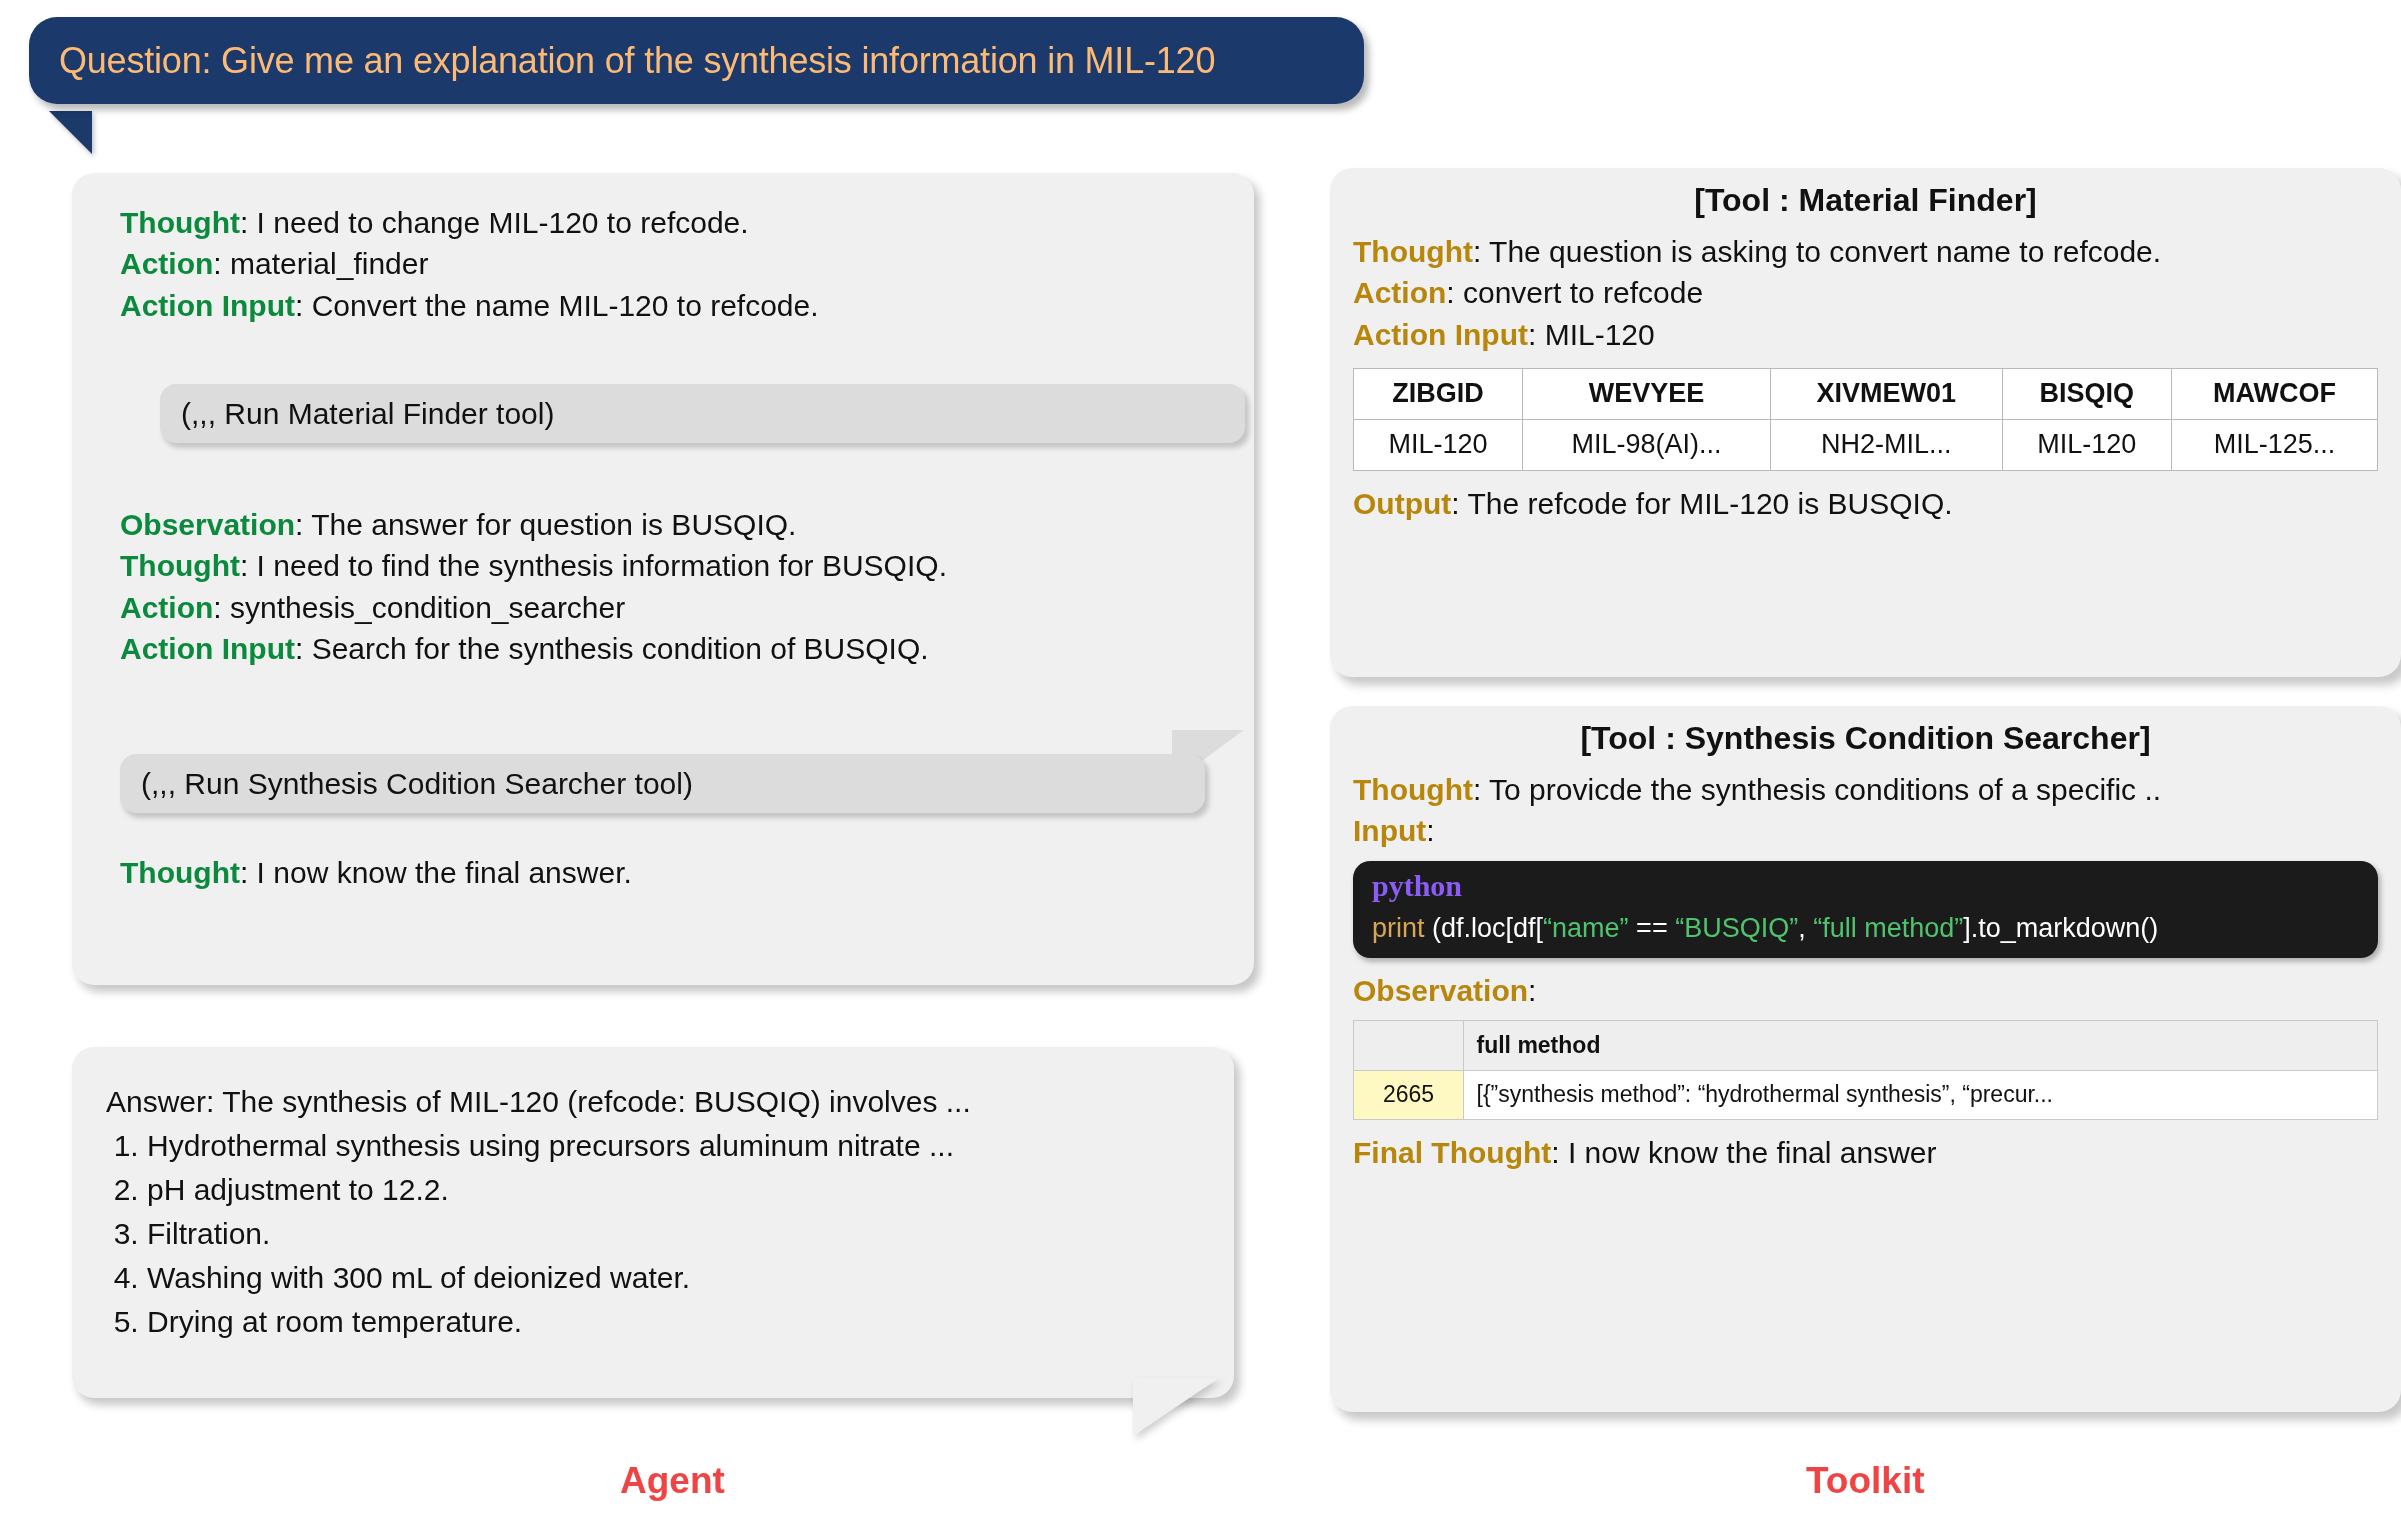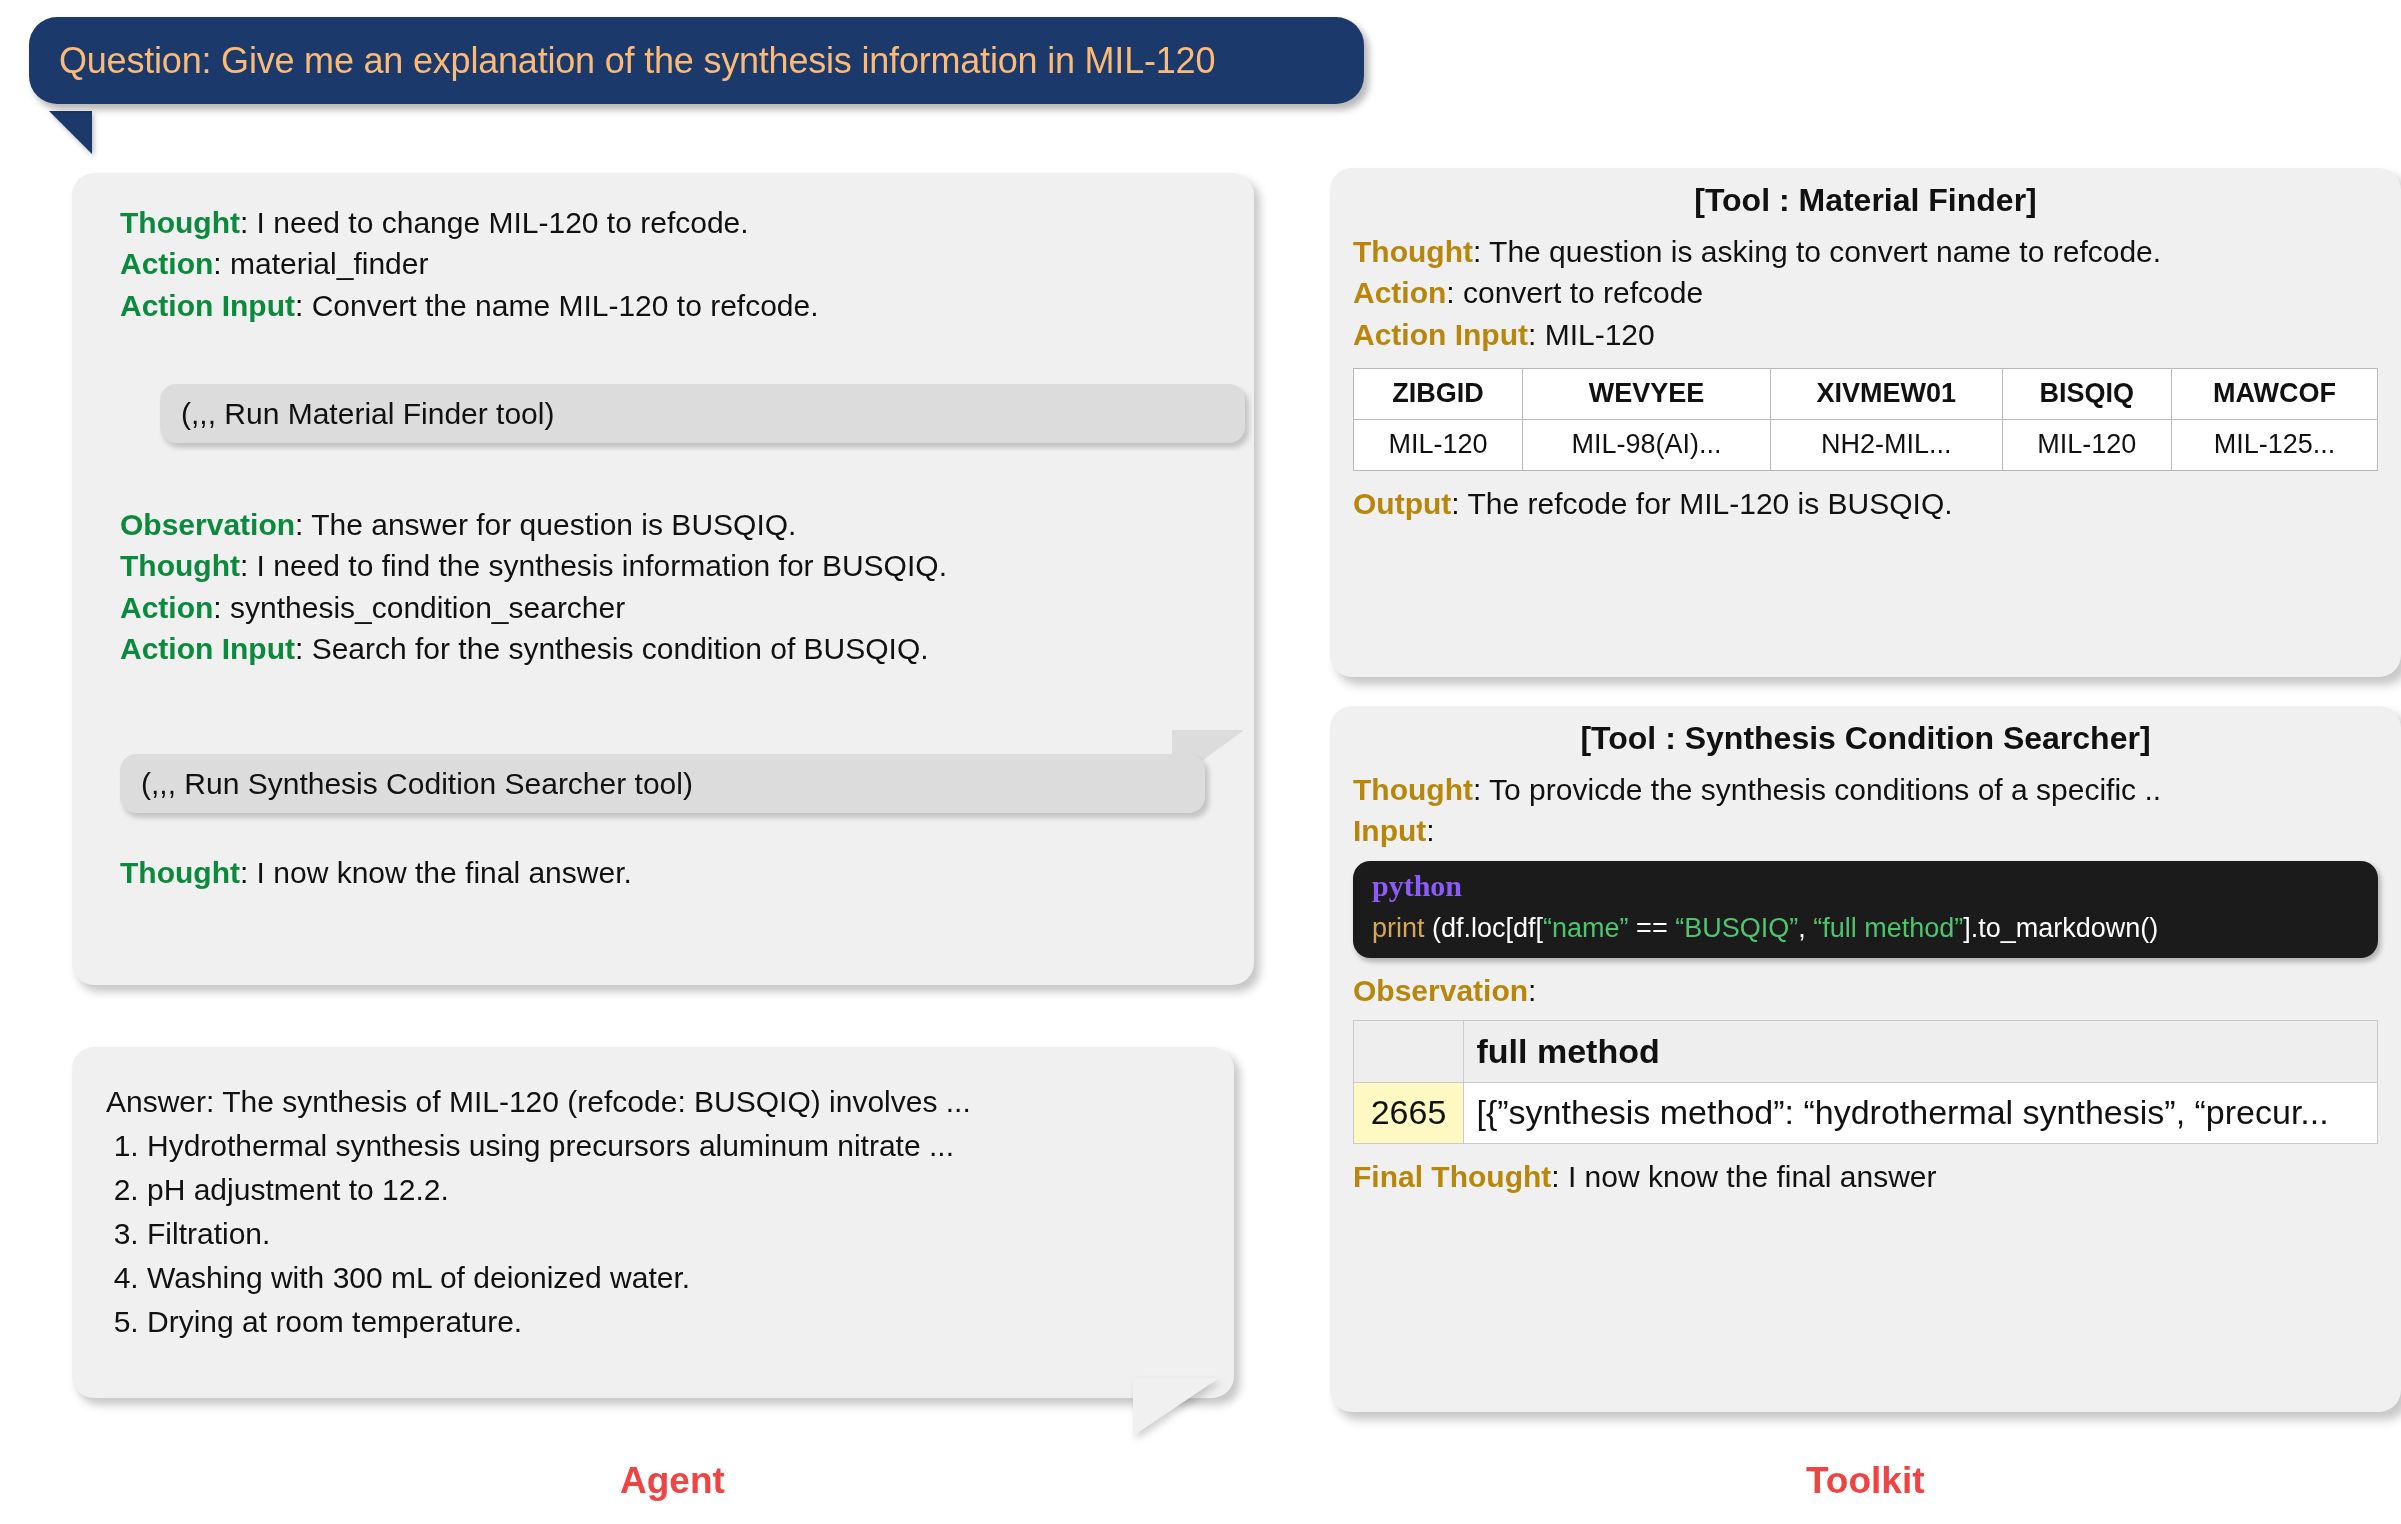--- a/index.html
+++ b/index.html
@@ -89,21 +89,21 @@
     text-align: center;
     white-space: nowrap;
     color: #111;
   }
   table.grid th { font-weight: bold; background: #ffffff; }
 
   table.obs {
     border-collapse: collapse;
     width: 100%;
     background: #ffffff;
-    font-size: 34px;
+    font-size: 23px;
   }
   table.obs th, table.obs td {
     border: 1.4px solid #c9c9c9;
     padding: 10.6px 12.5px;
     color: #111;
     text-align: left;
     white-space: nowrap;
   }
   table.obs th.first, table.obs td.first { width: 110px; text-align: center; background: #fef9c3; }
   table.obs th.first { background: #eeeeee; }

